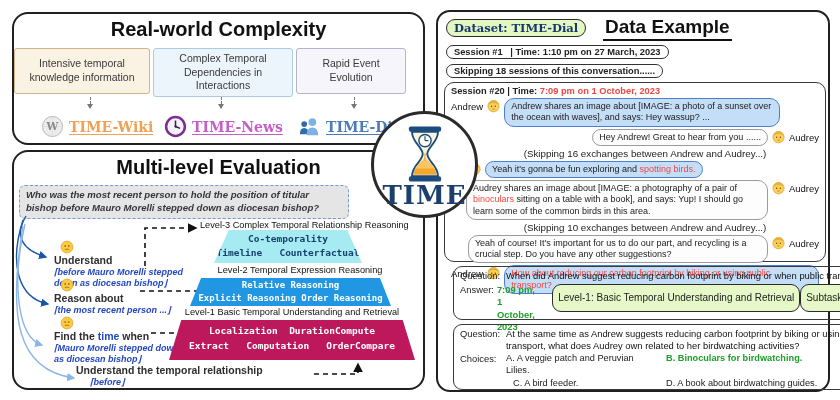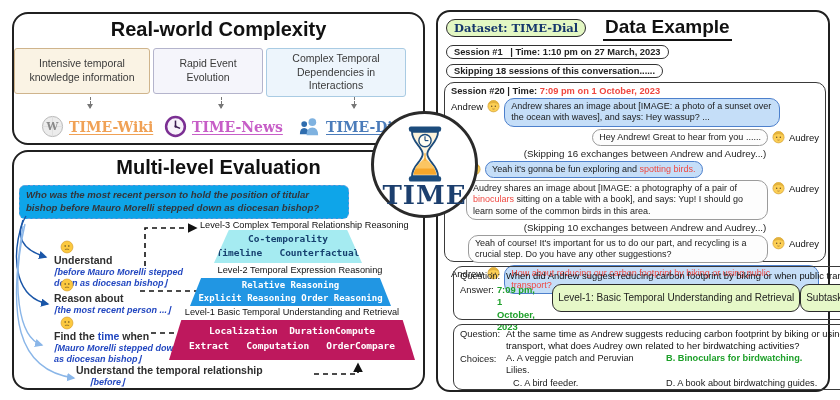--- a/index.html
+++ b/index.html
@@ -16,21 +16,21 @@
   .src-box.b2{width:110px;background:#f5f5fb;border:1.6px solid #b4b4cc;}
   .src-box.b3{width:140px;background:#edf5fc;border:1.6px solid #a9cbe3;}
   .darrow{position:absolute;top:83px;width:0;height:11px;border-left:1.6px dashed #777;}
   .darrow:after{content:"";position:absolute;left:-4px;bottom:-4px;border:3.5px solid transparent;border-top:5px solid #777;}
   .src-links{position:absolute;top:101px;left:0;right:0;height:28px;}
   .src-link{position:absolute;display:flex;align-items:center;gap:5px;}
   .src-label{font-family:"DejaVu Serif","Liberation Serif",serif;font-weight:700;font-size:14px;
              text-decoration:underline;text-underline-offset:2px;}
   
   #ml{left:12px;top:150px;width:413px;height:240px;}
-  .qbox{position:absolute;left:5px;top:33px;width:330px;box-sizing:border-box;background:#0ea5e9;
+  .qbox{position:absolute;left:5px;top:33px;width:330px;box-sizing:border-box;background:#e5e5e5;
         border:1.6px dashed #6f9bd6;border-radius:6px;padding:3px 6px;
         font-size:9.6px;font-weight:700;font-style:italic;color:#33363b;line-height:1.35;}
   .step{position:absolute;width:150px;}
   .step .face{display:block;margin-left:6px;}
   .step-label{font-size:10.5px;font-weight:700;color:#2e2e2e;margin-top:0px;}
   .step-quote{font-size:9px;font-weight:700;font-style:italic;color:#2247c0;line-height:1.25;margin-top:1px;}
   .blue-word{color:#2247c0;}
   .pyr-caption{position:absolute;font-size:9.2px;color:#111;}
   .band{position:absolute;box-sizing:border-box;text-align:center;
         font-family:"DejaVu Sans Mono",monospace;font-weight:700;}
@@ -86,22 +86,22 @@
   .indent{padding-left:7px;}
   svg{display:block;}
 </style>
 </head>
 <body>
 
 <div class="panel" id="rw">
   <div class="big-title">Real-world Complexity</div>
   <div class="src-boxes">
     <div class="src-box b1">Intensive temporal knowledge information</div>
+    <div class="src-box b3">Complex Temporal Dependencies in Interactions</div>
     <div class="src-box b2">Rapid Event Evolution</div>
-    <div class="src-box b3">Complex Temporal Dependencies in Interactions</div>
   </div>
   <div class="darrow" style="left:76px"></div>
   <div class="darrow" style="left:207px"></div>
   <div class="darrow" style="left:340px"></div>
   <div class="src-links">
     <div class="src-link" style="left:27px">
       <span>
         <svg width="23" height="23" viewBox="0 0 24 24">
           <circle cx="12" cy="12" r="10.5" fill="#ececec" stroke="#b5b5b5" stroke-width="1"></circle>
           <path d="M12 1.5 V22.5 M1.5 12 H22.5" stroke="#d8d8d8" stroke-width="0.7"></path>

